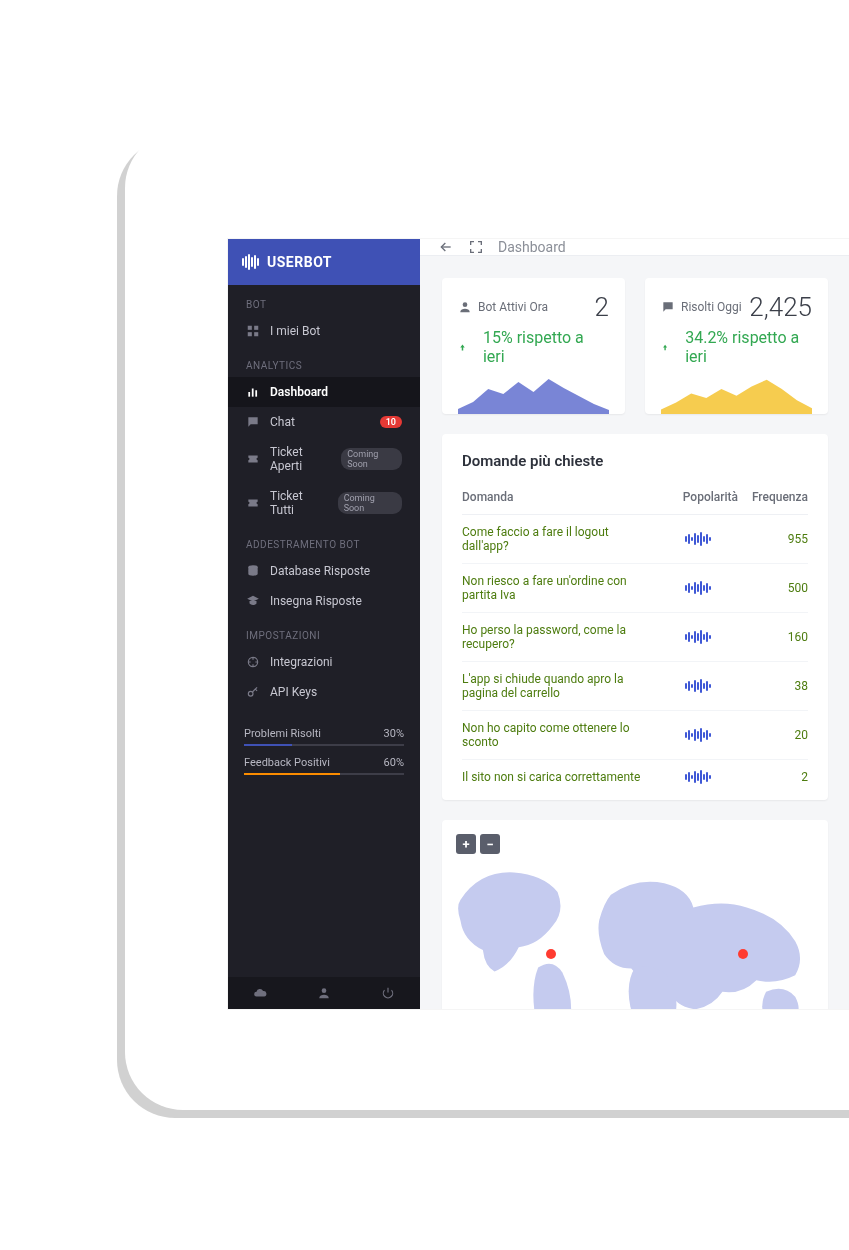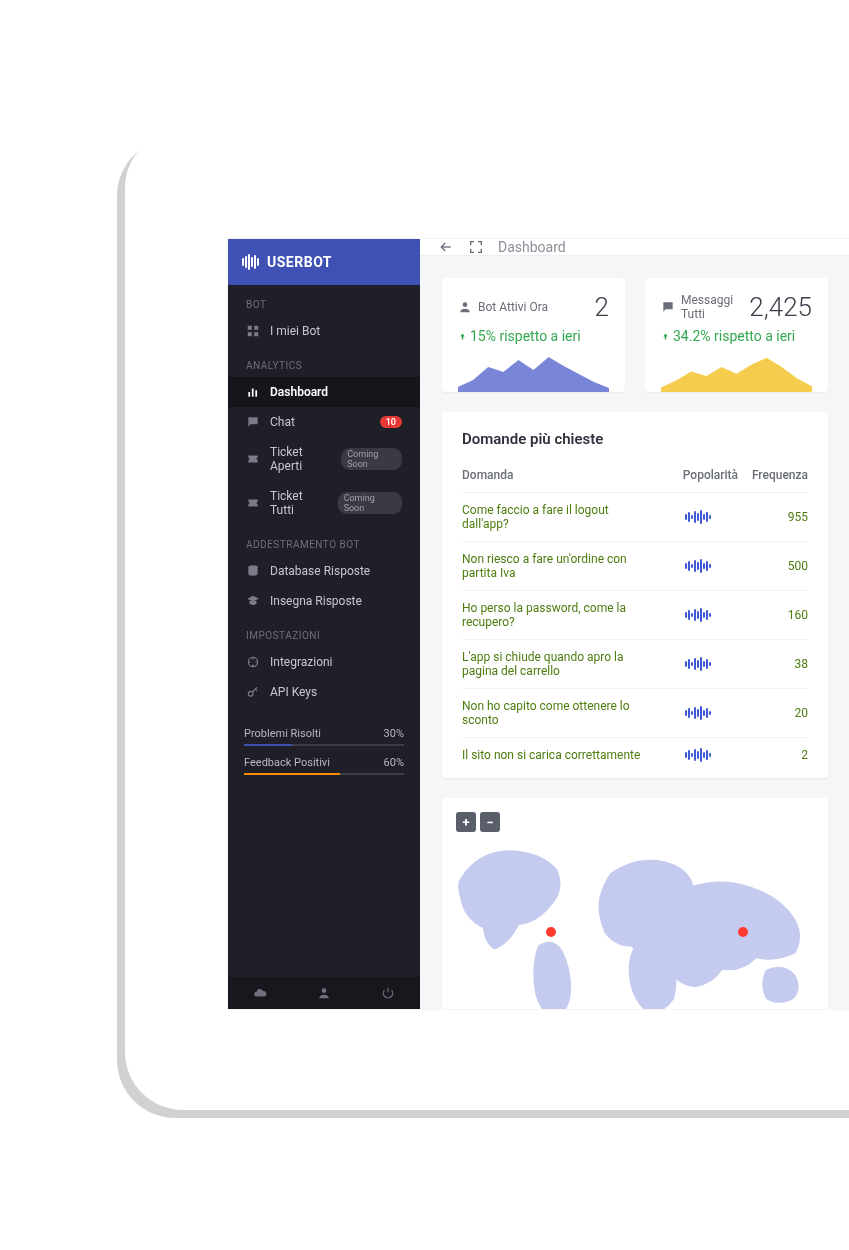--- a/index.html
+++ b/index.html
@@ -211,23 +211,23 @@
     color:#6a6e78; font-size:12px;justify-content:space-between;
   }
   .kpi-title .ki { width:14px; height:14px; color:#6a6e78; }
   .kpi-value {
     font-size:26px;
     color:#3b3f49;
     font-weight:300;
   }
   .kpi-delta {
     margin-top:6px;
-    font-size:14px;
+    font-size:16px;
     color:#33a852;
-    display:flex; align-items:center; gap:3px;
+    display:flex; align-items:center; gap:16px;
   }
   .spark {
     margin-top:8px;
     height:40px;
   }
 
   .table-card {
     background:#fff;
     border-radius:4px;
     box-shadow:0 1px 2px rgba(0,0,0,0.06);
@@ -477,21 +477,21 @@
     </svg>
           </div>
           <div class="kpi-card">
     <div class="kpi-head">
       <div class="kpi-title">
         <span class="ki"><svg width="14" height="14" viewBox="0 0 24 24" fill="currentColor">
                     <path d="M4 4h16v12H8l-4 4z"></path>
                     <rect x="7" y="8" width="10" height="1.5"></rect>
                     <rect x="7" y="11" width="7" height="1.5"></rect>
                   </svg></span>
-        <span>Messaggi Tutti</span>
+        <span>Risolti Oggi</span>
       </div>
       <div class="kpi-value">2,425</div>
     </div>
     <div class="kpi-delta">
       <svg width="9" height="9" viewBox="0 0 24 24" fill="currentColor">
                 <path d="M12 4l6 8h-4v8h-4v-8H6z"></path>
               </svg>
       <span>34.2% rispetto a ieri</span>
     </div>
     <svg class="spark" viewBox="0 0 160 40" preserveAspectRatio="none">

